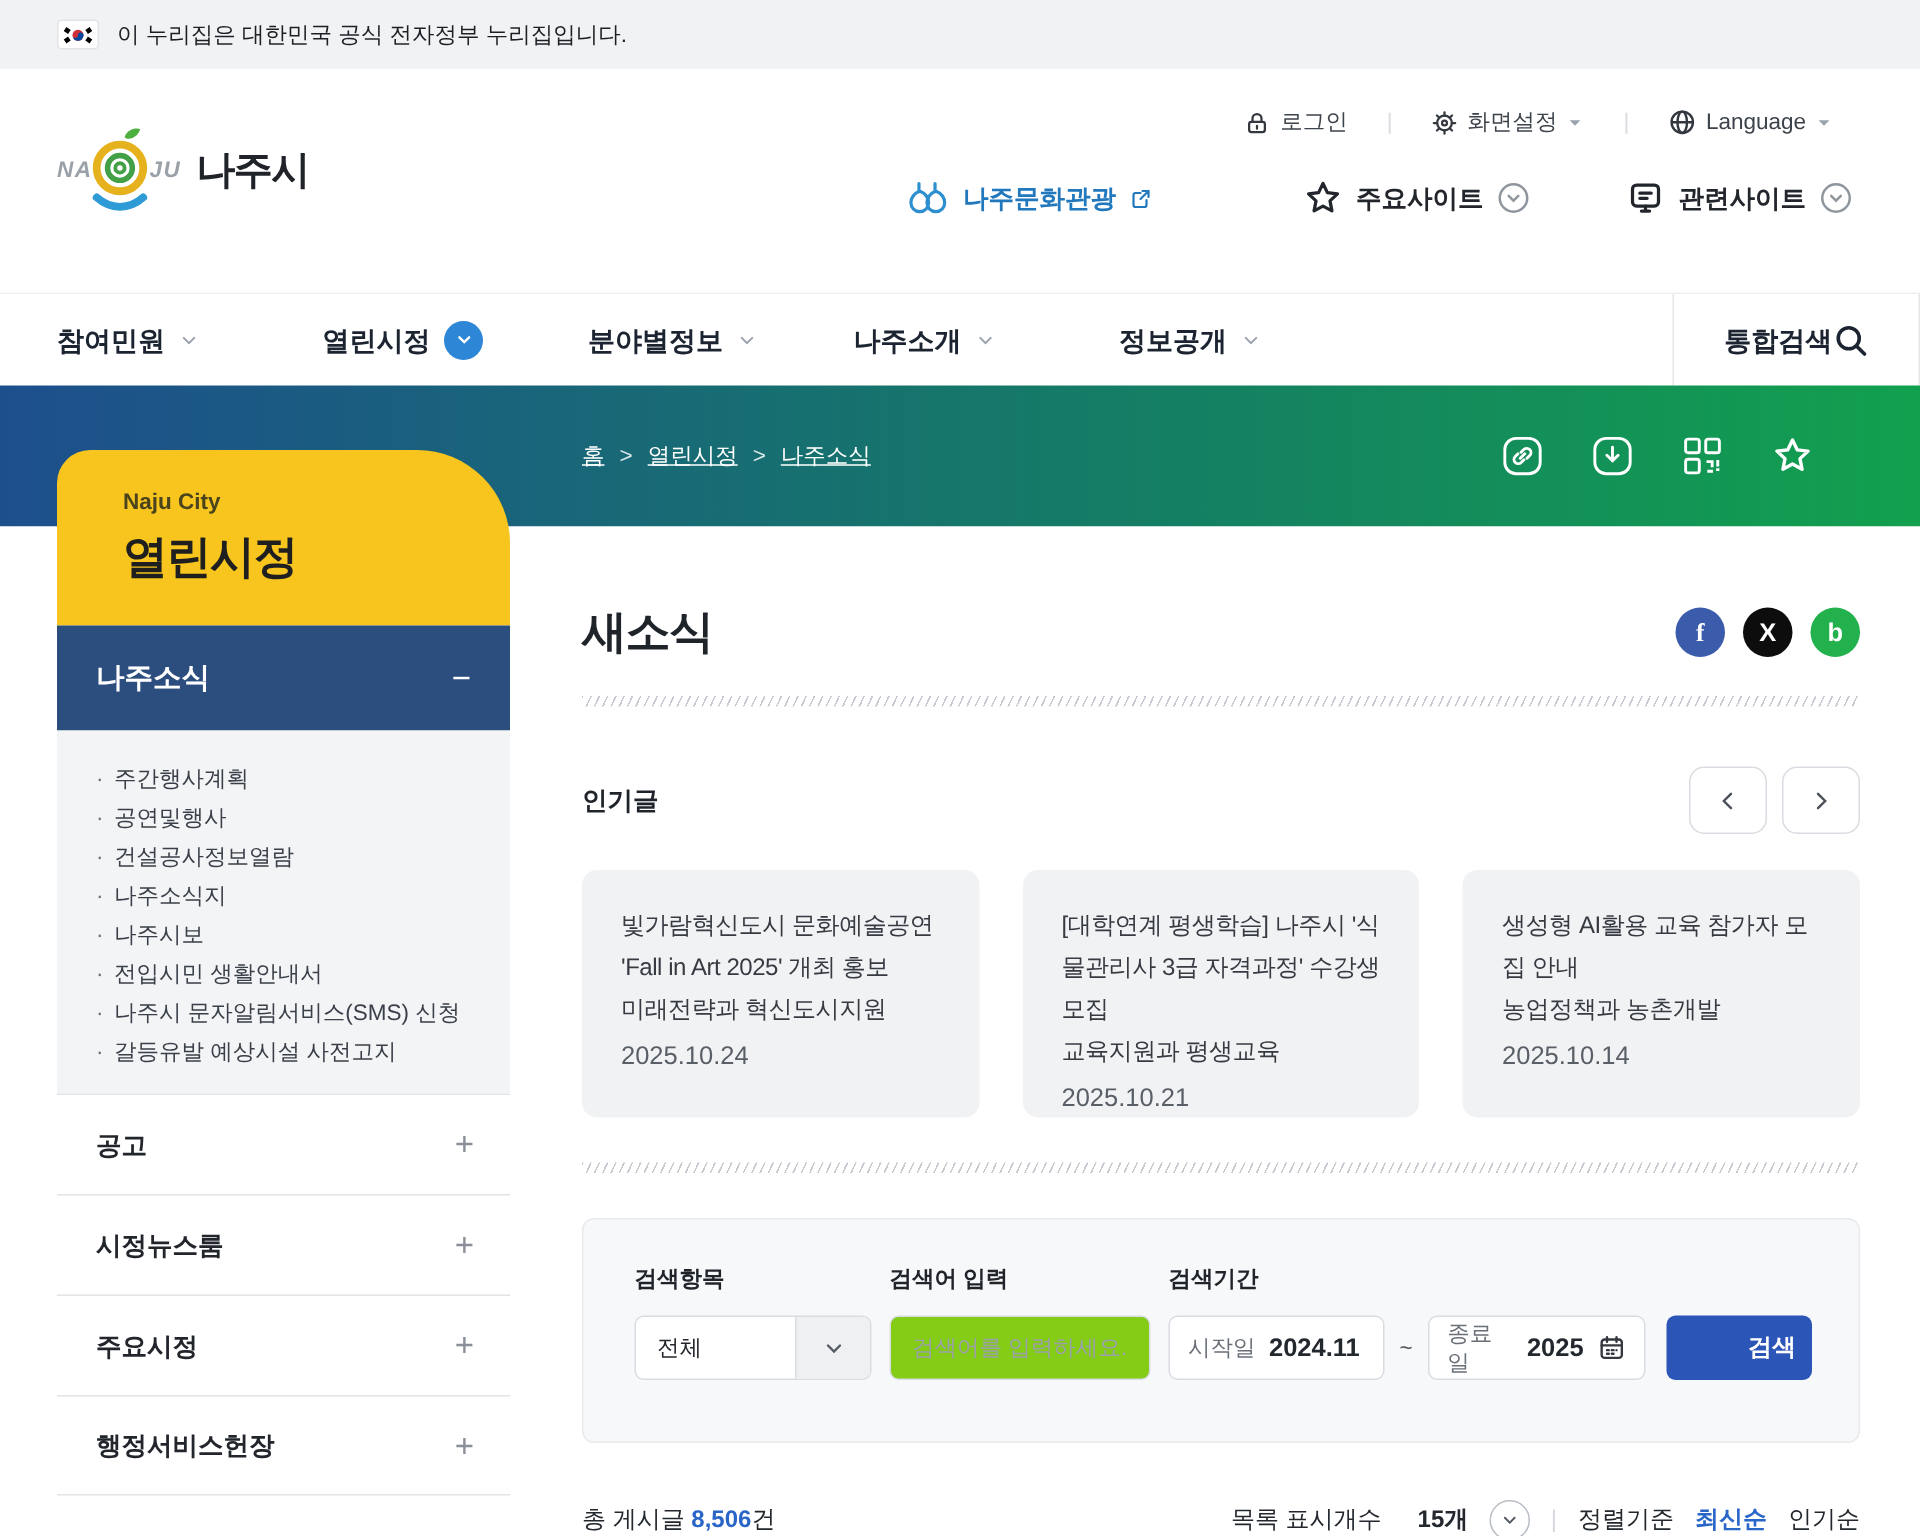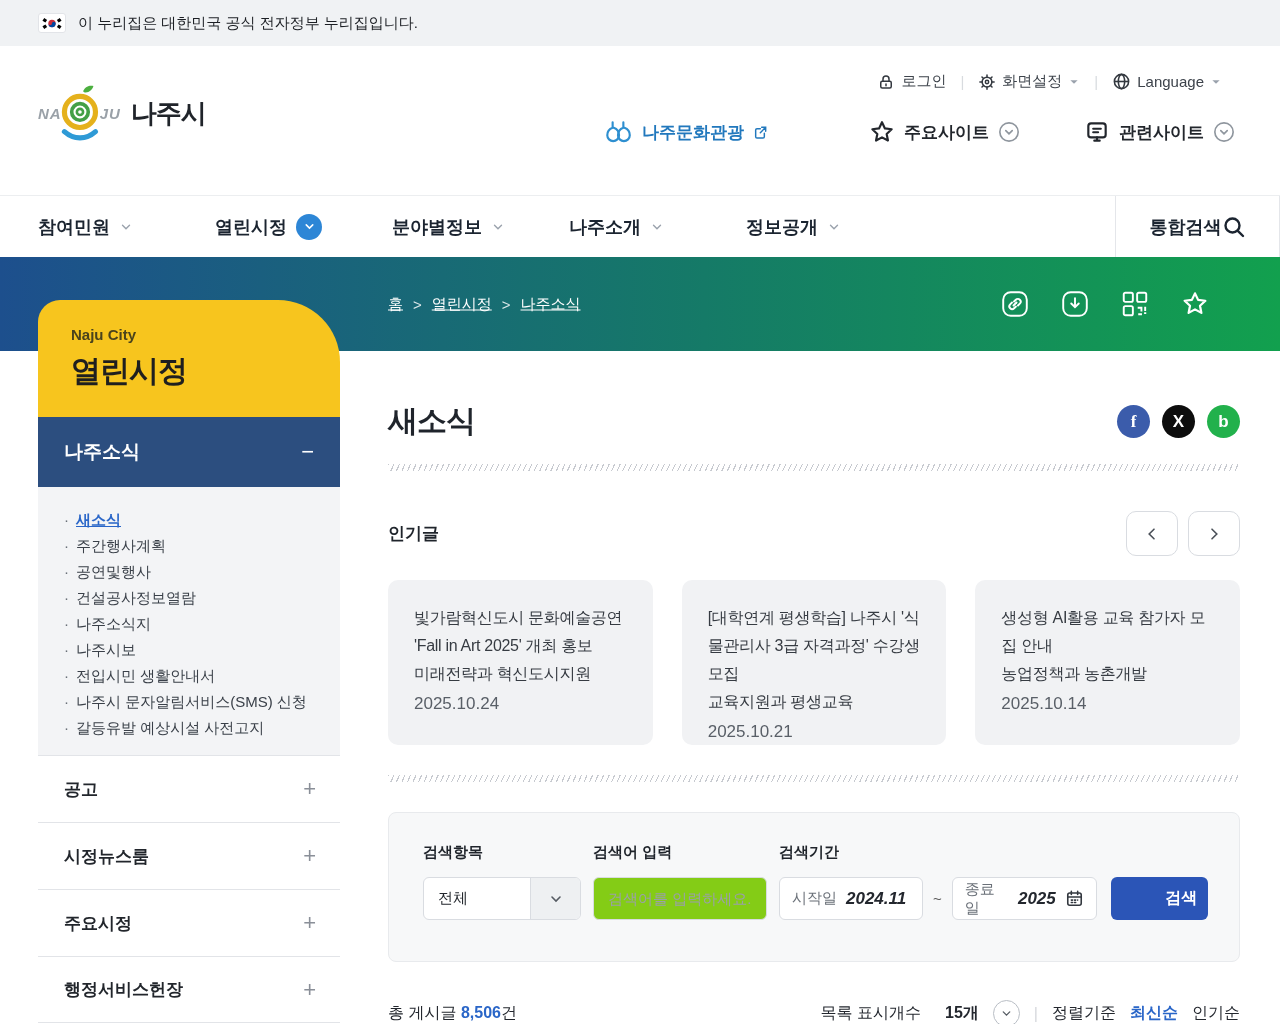--- a/index.html
+++ b/index.html
@@ -11,21 +11,21 @@
     padding-left:38px; gap:12px; font-size:15px; color:#1c1f24; }
   .flag { width:28px; height:20px; background:#fff; border:1px solid #e2e4e8; border-radius:3px;
     display:flex; align-items:center; justify-content:center; }
 
   
   .header { height:149px; background:#fff; position:relative; }
   .logo { position:absolute; left:38px; top:38px; display:flex; align-items:center; cursor:pointer; }
   .logo-na,.logo-ju { font-size:15px; font-weight:700; font-style:italic; color:#9aa1a8; letter-spacing:1px; }
   .logo-na { margin-right:-6px; } .logo-ju { margin-left:-6px; }
   .site-name { font-size:26px; font-weight:800; color:#20242a; margin-left:10px; letter-spacing:-1px; }
-  .util-row { position:absolute; top:26px; right:58px; display:flex; align-items:center; gap:14px;
+  .util-row { position:absolute; top:26px; right:58px; display:flex; align-items:center; gap:26px;
     font-size:15px; color:#3d434b; }
   .util-item { display:flex; align-items:center; gap:6px; cursor:pointer; }
   .util-sep { color:#d8dbdf; }
   .links-row { position:absolute; top:72px; left:0; right:45px; display:flex; align-items:center;
     justify-content:flex-end; gap:64px; }
   .culture-link { display:flex; align-items:center; gap:9px; color:#2178bd; font-size:17px;
     font-weight:700; cursor:pointer; margin-right:6px; }
   .hlink { display:flex; align-items:center; gap:9px; font-size:17px; font-weight:600; color:#22262c; cursor:pointer; }
 
   
@@ -49,21 +49,21 @@
   .crumb-sep { opacity:.85; }
   .banner-icons { position:absolute; right:70px; top:50%; transform:translateY(-50%); display:flex;
     gap:30px; color:#fff; }
   .banner-icons .bicon { cursor:pointer; display:flex; }
 
   
   .page-body { position:relative; height:673px; background:#fff; }
 
   
   .sidebar { position:absolute; left:38px; top:-51px; width:302px; }
-  .side-head { height:117px; background:#f7c51e; border-radius:22px 62px 0 0; padding:26px 0 0 33px; cursor:default; }
+  .side-head { height:117px; background:#f7c51e; border-radius:22px 62px 0 0; padding:26px 0 0 44px; cursor:default; }
   .side-eyebrow { font-size:15px; font-weight:600; color:#4a431c; }
   .side-title { font-size:30px; font-weight:800; color:#1f1f1f; margin-top:8px; letter-spacing:-1px; }
   .side-section { height:70px; background:#2c4e7f; color:#fff; display:flex; align-items:center;
     justify-content:space-between; padding:0 26px; font-size:19px; font-weight:700; cursor:pointer; }
   .side-minus { font-size:22px; font-weight:400; }
   .side-sub { background:#f3f4f6; padding:20px 0 14px 26px; }
   .sub-item { font-size:15px; line-height:26px; color:#3a4049; cursor:pointer; }
   .sub-item .bullet { color:#6a7078; margin-right:7px; }
   .sub-item.active a { color:#2a66c8; font-weight:700; text-decoration:underline; }
   .sub-item a { color:inherit; text-decoration:none; }
@@ -105,21 +105,21 @@
   .select-val { flex:1; display:flex; align-items:center; padding-left:14px; font-size:15px; color:#22262c; }
   .select-arrow { width:50px; background:#eef0f2; border-left:1px solid #d9dce1; display:flex;
     align-items:center; justify-content:center; color:#555b63; }
   .kw-input { width:174px; height:43px; background:#84cc16; border:1px solid #d9dce1; border-radius:6px;
     padding:0 14px; font-size:15px; color:#22262c; font-family:inherit; }
   .kw-input::placeholder { color:#9aa0a8; }
   .date-row { display:flex; align-items:center; }
   .date-field { width:144px; height:43px; background:#fff; border:1px solid #d9dce1; border-radius:6px;
     display:flex; align-items:center; padding:0 12px; gap:9px; cursor:pointer; }
   .date-label { font-size:15px; color:#6a7078; }
-  .date-val { font-size:17px; font-weight:600; color:#23272e;font-style:italic; }
+  .date-val { font-size:17px; font-weight:600; color:#23272e; }
   .tilde { margin:0 10px; color:#555; font-size:15px; }
   .cal { margin-left:auto; color:#33383f; display:flex; }
   .search-btn { width:97px; height:43px; margin-left:14px; background:#2b55b7; color:#fff; border:none;
     border-radius:6px; font-size:16px; font-weight:700; cursor:pointer; font-family:inherit;padding-left:44px; }
   .gap12 { width:12px; flex:none; }
 
   
   .meta-row { margin-top:38px; display:flex; align-items:center; justify-content:space-between; }
   .meta-left { font-size:16px; color:#23272e; }
   .meta-count { color:#2a66c8; font-weight:700; }
@@ -359,21 +359,20 @@
   <div class="sidebar">
     <div class="side-head">
       <div class="side-eyebrow">Naju City</div>
       <div class="side-title">열린시정</div>
     </div>
     <div class="side-section">
       <span>나주소식</span>
       <span class="side-minus">−</span>
     </div>
     <div class="side-sub">
-      <div class="sub-item active"><span class="bullet">·</span><a>새소식</a></div>
       <div class="sub-item"><span class="bullet">·</span><a>주간행사계획</a></div>
       <div class="sub-item"><span class="bullet">·</span><a>공연및행사</a></div>
       <div class="sub-item"><span class="bullet">·</span><a>건설공사정보열람</a></div>
       <div class="sub-item"><span class="bullet">·</span><a>나주소식지</a></div>
       <div class="sub-item"><span class="bullet">·</span><a>나주시보</a></div>
       <div class="sub-item"><span class="bullet">·</span><a>전입시민 생활안내서</a></div>
       <div class="sub-item"><span class="bullet">·</span><a>나주시 문자알림서비스(SMS) 신청</a></div>
       <div class="sub-item"><span class="bullet">·</span><a>갈등유발 예상시설 사전고지</a></div>
     </div>
     <div class="accordion">

